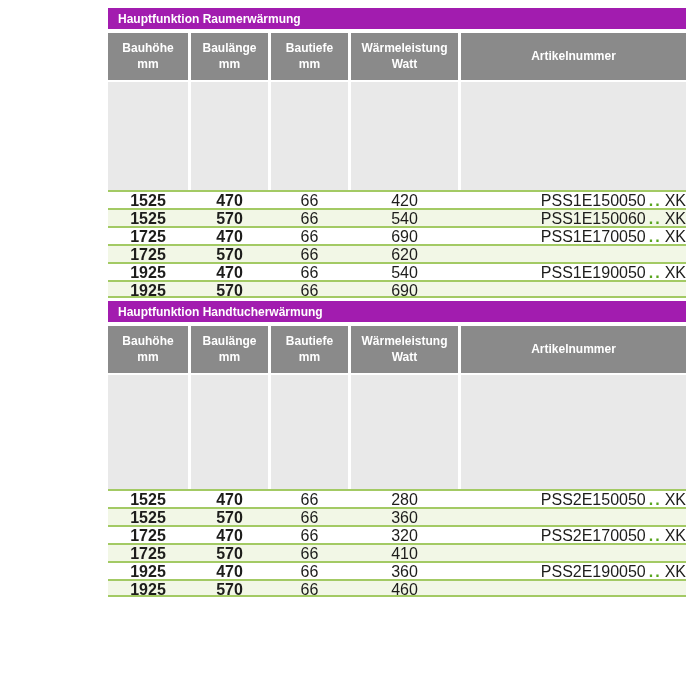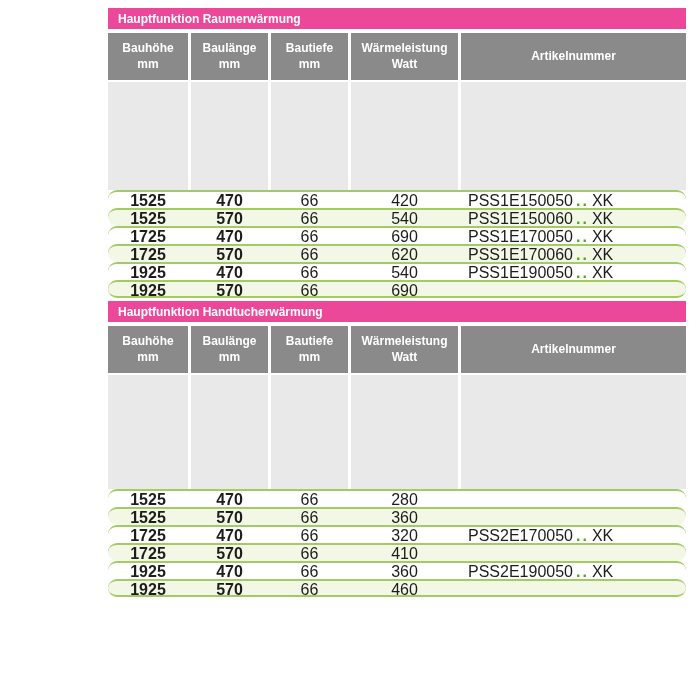--- a/index.html
+++ b/index.html
@@ -9,35 +9,34 @@
     height: 700px;
     overflow: hidden;
     font-family: "Liberation Sans", "DejaVu Sans", sans-serif;
     color: #1d1d1b;
   }
   #tables-root { padding: 8px 14px 0 108px; }
   .spec-table + .spec-table { margin-top: 3px; }
 
   .title-bar {
     height: 21px;
-    background: #ec4899;
+    background: #a21caf;
     color: #ffffff;
     font-size: 12px;
     font-weight: bold;
     display: flex;
     align-items: center;
     padding-left: 10px;
     margin-bottom: 4px;
   }
 
   .grid {
     display: grid;
     grid-template-columns: 80px 77px 77px 107px 1fr;
     column-gap: 3px;
-    border-radius: 11px;
   }
 
   .header-row { margin-bottom: 2px; }
   .header-cell {
     height: 47px;
     background: #8a8a8a;
     color: #ffffff;
     font-size: 12px;
     font-weight: bold;
     display: flex;
@@ -57,21 +56,21 @@
     border-top: 2px solid #a3ca64;
     background: #ffffff;
     align-items: center;
     font-size: 16px;
   }
   .data-row.alt { background: #f2f7e6; }
   .table-body .data-row:last-child { border-bottom: 2px solid #a3ca64; }
 
   .cell { text-align: center; white-space: nowrap; }
   .cell.bold { font-weight: bold; }
-  .cell.article { text-align: left; padding-left: 7px; }
+  .cell.article { text-align: right; padding-left: 7px; margin-left: 8px; }
 
   .dots {
     color: #58a41e;
     font-weight: bold;
     letter-spacing: 2px;
     margin: 0 3px;
   }
 </style>
 </head>
 <body>
@@ -128,21 +127,20 @@
           <div class="cell bold">470</div>
           <div class="cell">66</div>
           <div class="cell">690</div>
           <div class="cell article"><span>PSS1E170050</span><span class="dots">..</span><span>XK</span></div>
         </div>
         <div class="grid data-row alt">
           <div class="cell bold">1725</div>
           <div class="cell bold">570</div>
           <div class="cell">66</div>
           <div class="cell">620</div>
-          <div class="cell article"><span>PSS1E170060</span><span class="dots">..</span><span>XK</span></div>
         </div>
         <div class="grid data-row">
           <div class="cell bold">1925</div>
           <div class="cell bold">470</div>
           <div class="cell">66</div>
           <div class="cell">540</div>
           <div class="cell article"><span>PSS1E190050</span><span class="dots">..</span><span>XK</span></div>
         </div>
         <div class="grid data-row alt">
           <div class="cell bold">1925</div>
@@ -182,20 +180,21 @@
         <div class="placeholder-cell"></div>
         <div class="placeholder-cell"></div>
         <div class="placeholder-cell"></div>
       </div>
       <div class="table-body">
         <div class="grid data-row">
           <div class="cell bold">1525</div>
           <div class="cell bold">470</div>
           <div class="cell">66</div>
           <div class="cell">280</div>
+          <div class="cell article"><span>PSS2E150050</span><span class="dots">..</span><span>XK</span></div>
         </div>
         <div class="grid data-row alt">
           <div class="cell bold">1525</div>
           <div class="cell bold">570</div>
           <div class="cell">66</div>
           <div class="cell">360</div>
         </div>
         <div class="grid data-row">
           <div class="cell bold">1725</div>
           <div class="cell bold">470</div>

